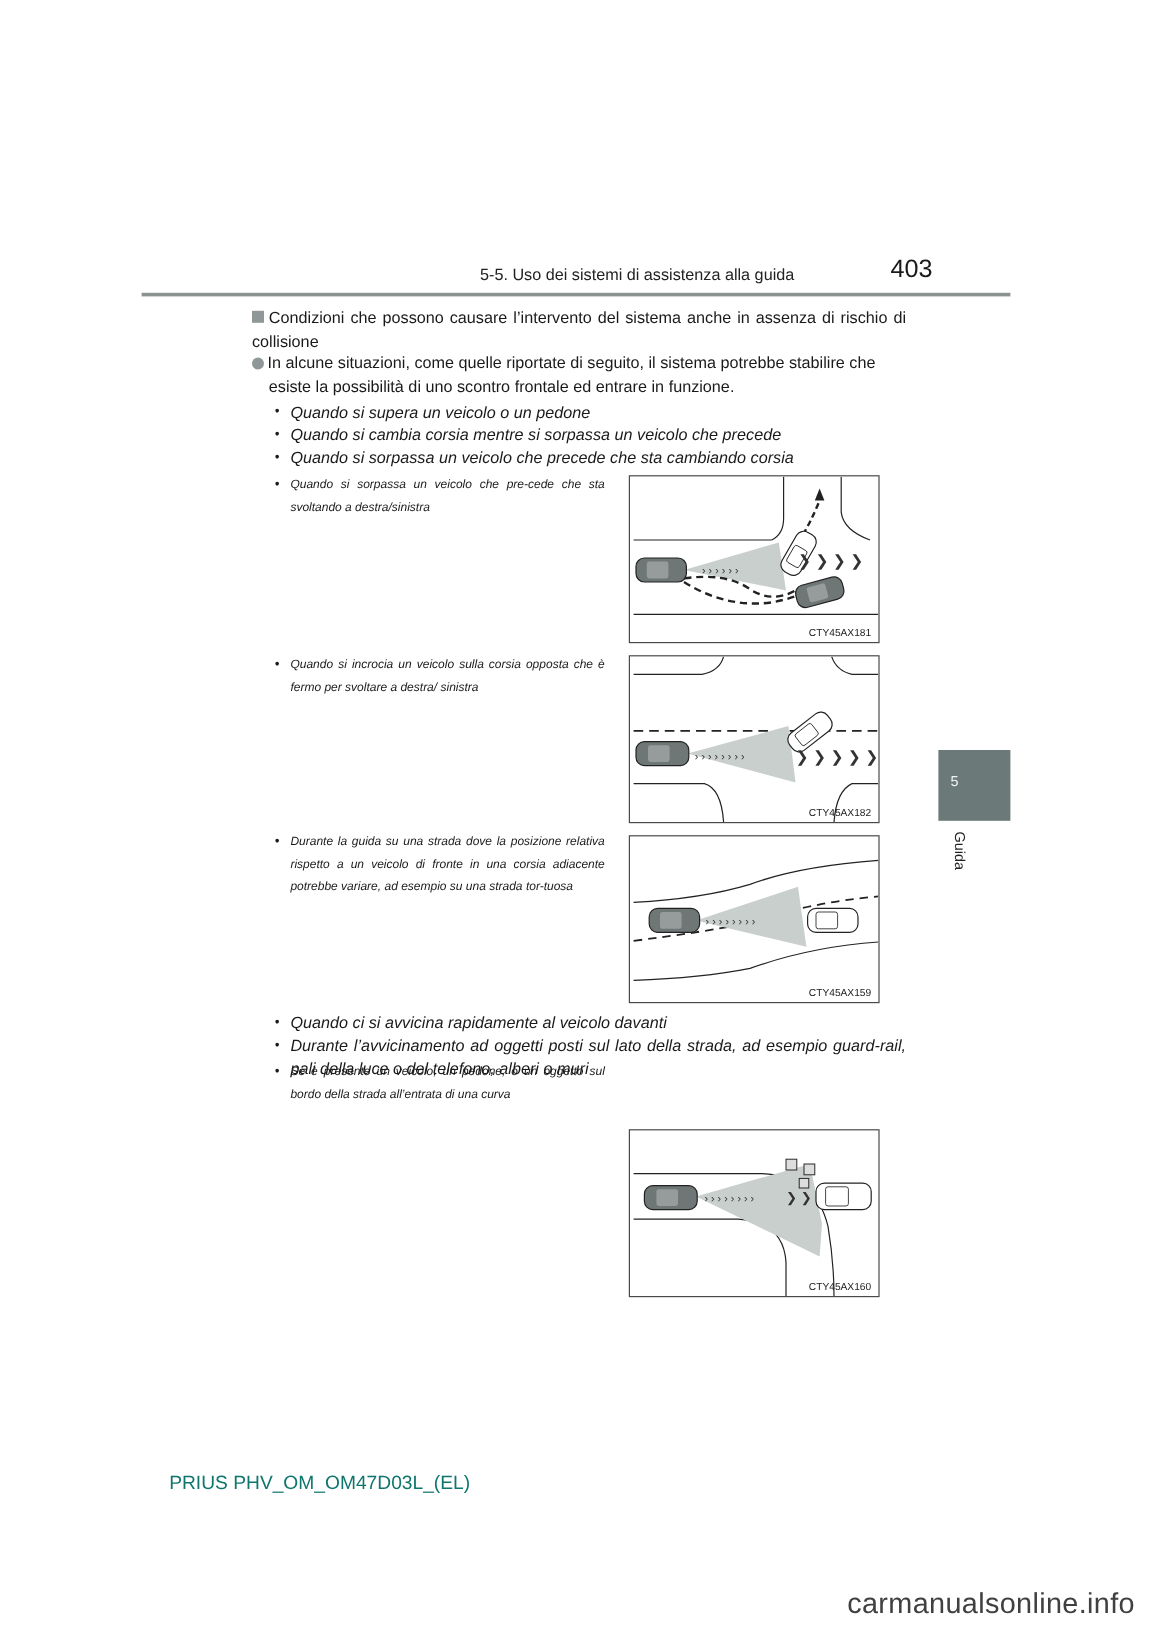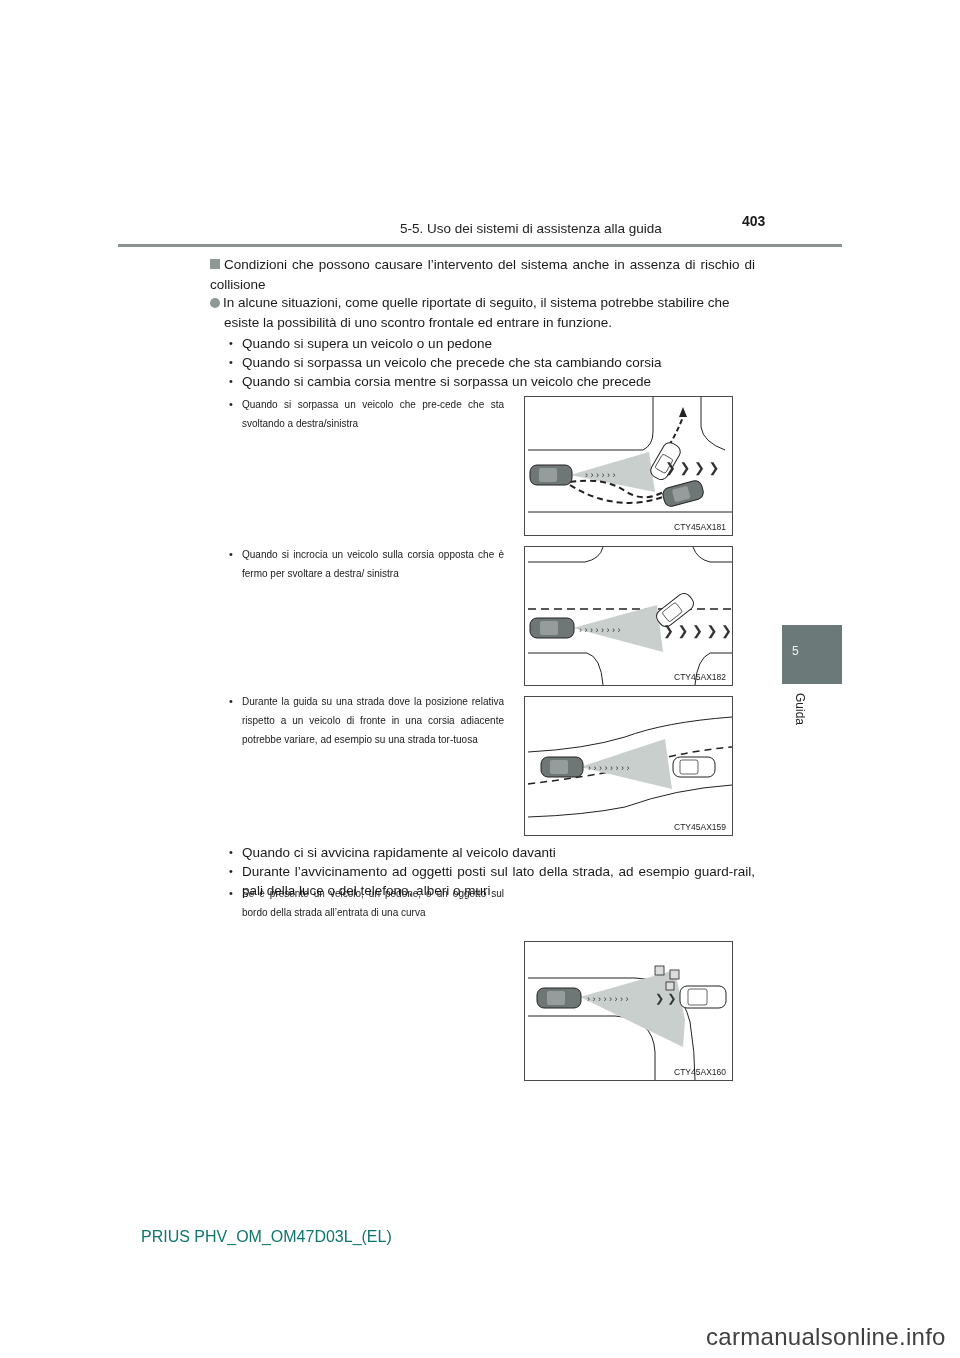--- a/index.html
+++ b/index.html
@@ -1,28 +1,28 @@
 <!DOCTYPE html>
 <html><head>
 <meta charset="utf-8">
 <style>
   html, body { margin: 0; padding: 0; background: #ffffff; }
   body { width: 960px; height: 1358px; position: relative; overflow: hidden;
          font-family: "Liberation Sans", sans-serif; color: #1a1a1a; }
   .abs { position: absolute; }
   .header-section { left: 400px; top: 221px; font-size: 13.5px; color: #222; }
-  .page-number { left: 742px; top: 213px; font-size: 14px; font-weight: bold; color: #1a1a1a; }
+  .page-number { left: 742px; top: 213px; font-size: 21px; font-weight: normal; color: #1a1a1a; }
   .header-rule { left: 118px; top: 244px; width: 724px; height: 3px; background: #8a9391; }
   .heading { left: 210px; top: 255px; width: 545px; font-size: 13.5px; font-weight: normal; line-height: 20px; text-align: justify; }
   .heading .sq { display: inline-block; width: 10px; height: 10px; background: #8f9896; margin-right: 4px; vertical-align: 0px; }
   .para { left: 210px; top: 293px; width: 545px; font-size: 13.5px; line-height: 20px; }
   .para .dot { display: inline-block; width: 10px; height: 10px; border-radius: 50%; background: #8f9896; margin-right: 3px; vertical-align: -1px; }
   .para .cont { padding-left: 14px; display: block; }
   .bullets { left: 229px; width: 526px; font-size: 13.5px; line-height: 19px; }
-  .bullet { position: relative; padding-left: 13px; text-align: justify; }
+  .bullet { position: relative; padding-left: 13px; text-align: justify; font-style: italic; }
   .bullet::before { content: "\2022"; position: absolute; left: 0; top: 0; font-size: 11px; }
   .fig-item { position: absolute; left: 229px; width: 275px; font-size: 10px; line-height: 19px; }
   .figure { position: absolute; border: 1px solid #4a4a4a; background: #fff; overflow: hidden; }
   .figure svg { display: block; }
   .fig-code { position: absolute; right: 6px; bottom: 3px; font-size: 8.5px; color: #222; }
   .side-tab { left: 782px; top: 625px; width: 60px; height: 59px; background: #6b7978; }
   .side-tab-num { left: 792px; top: 644px; font-size: 12px; color: #eef2f2; }
   .side-label { left: 793px; top: 693px; font-size: 12px; color: #222; writing-mode: vertical-rl; }
   .footer { left: 141px; top: 1228px; font-size: 16px; color: #0f766e; }
   .watermark { left: 706px; top: 1323px; font-size: 24px; color: #404040; letter-spacing: 0.3px; }
@@ -38,22 +38,22 @@
   <span class="sq"></span><span>Condizioni che possono causare l’intervento del sistema anche in assenza di rischio di collisione</span>
 </div>
 
 <div class="abs para">
   <span class="dot"></span><span>In alcune situazioni, come quelle riportate di seguito, il sistema potrebbe stabilire che</span>
   <span class="cont">esiste la possibilità di uno scontro frontale ed entrare in funzione.</span>
 </div>
 
 <div class="abs bullets" style="top:334px;">
   <div class="bullet">Quando si supera un veicolo o un pedone</div>
+  <div class="bullet">Quando si cambia corsia mentre si sorpassa un veicolo che precede</div>
   <div class="bullet">Quando si sorpassa un veicolo che precede che sta cambiando corsia</div>
-  <div class="bullet">Quando si cambia corsia mentre si sorpassa un veicolo che precede</div>
 </div>
 
 <div class="fig-item" style="top:395px;">
   <div class="bullet">Quando si sorpassa un veicolo che pre-cede che sta svoltando a destra/sinistra</div>
 </div>
 <div class="figure" style="left:524px; top:396px; width:207px; height:138px;">
   <svg width="207" height="138" viewBox="0 0 207 138">
     <line x1="3" y1="53" x2="118" y2="53" stroke="#222" stroke-width="1"></line>
     <path d="M118 53 Q128 48 128 35 L128 0" fill="none" stroke="#222" stroke-width="1"></path>
     <path d="M176 0 L176 30 Q178 45 200 53" fill="none" stroke="#222" stroke-width="1"></path>

